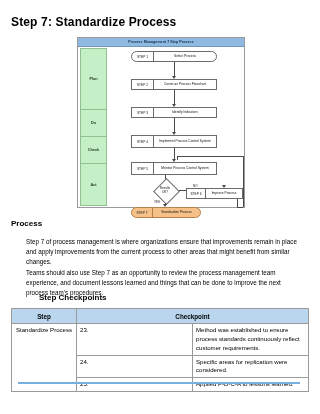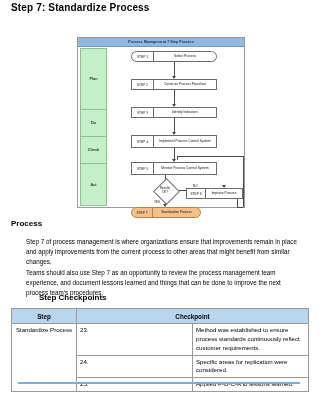--- a/index.html
+++ b/index.html
@@ -13,22 +13,22 @@
     position: relative;
     font-family: "Liberation Sans", sans-serif;
     color: #000000;
     overflow: hidden;
   }
 
   
   .page-title {
     position: absolute;
     left: 11px;
-    top: 2px;
-    font-size: 10px;
+    top: 15px;
+    font-size: 12px;
     font-weight: bold;
     letter-spacing: 0.15px;
     color: #000;
     white-space: nowrap;
   }
 
   
   .diagram {
     position: absolute;
     left: 77px;

